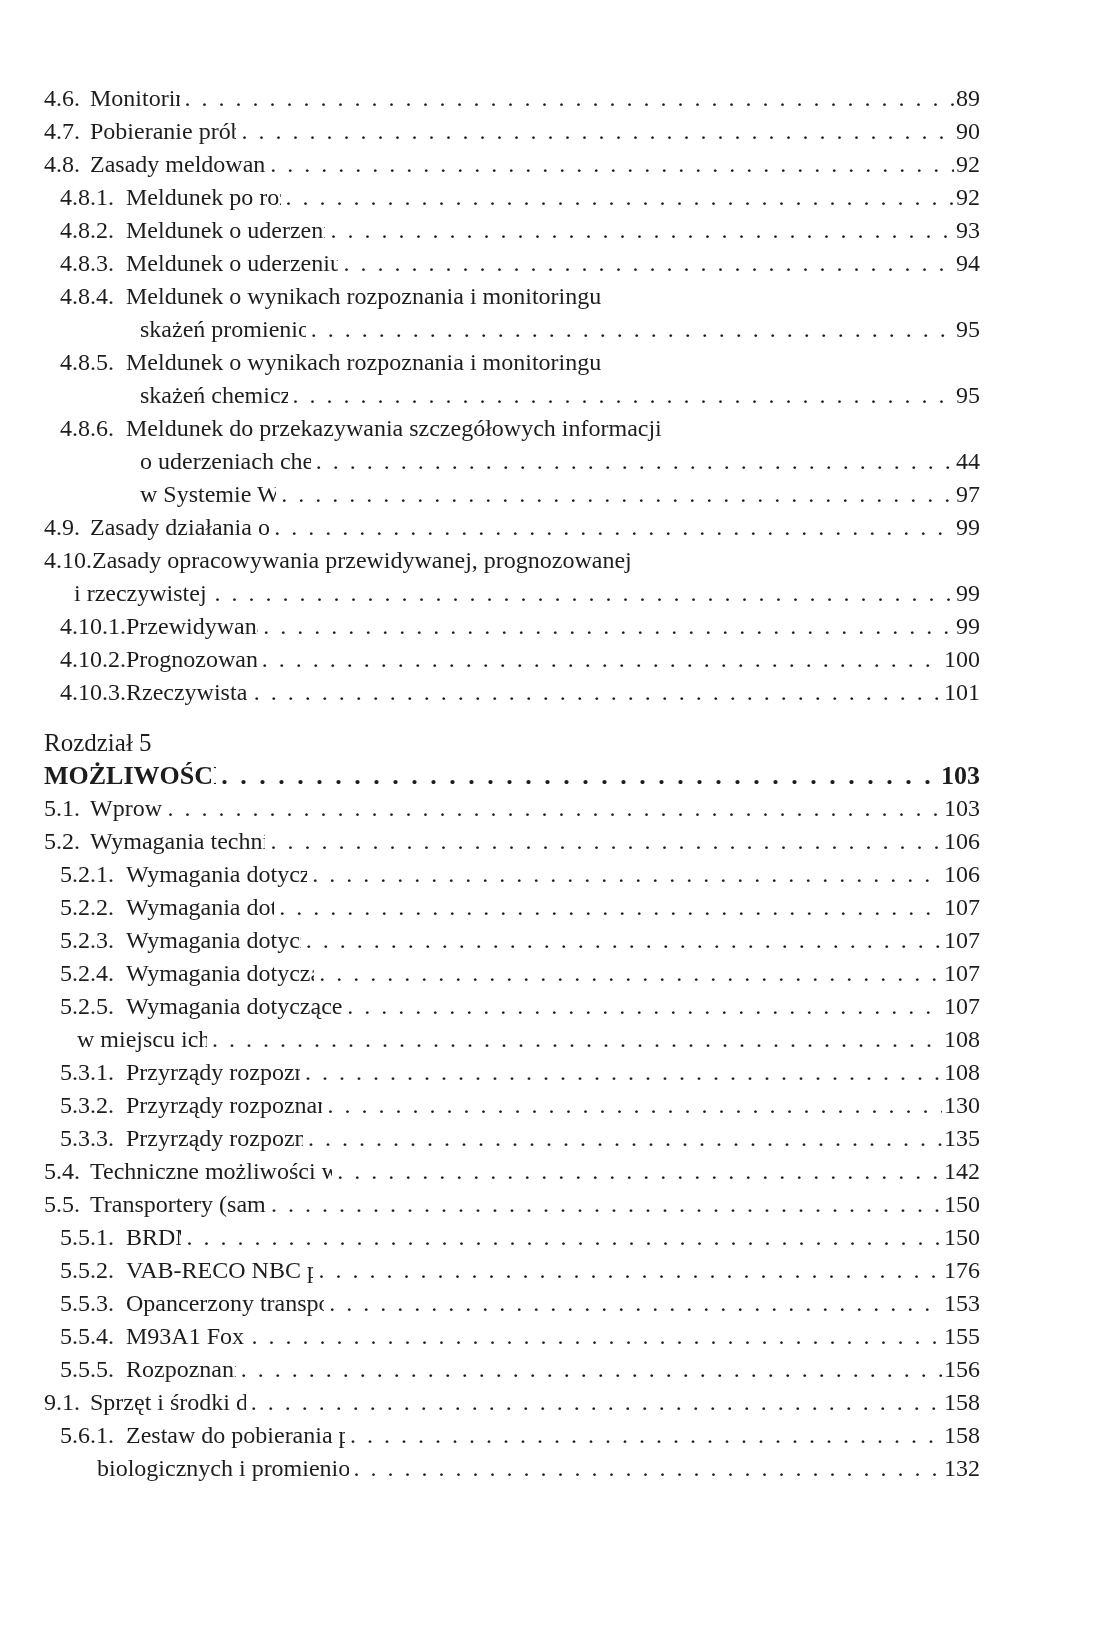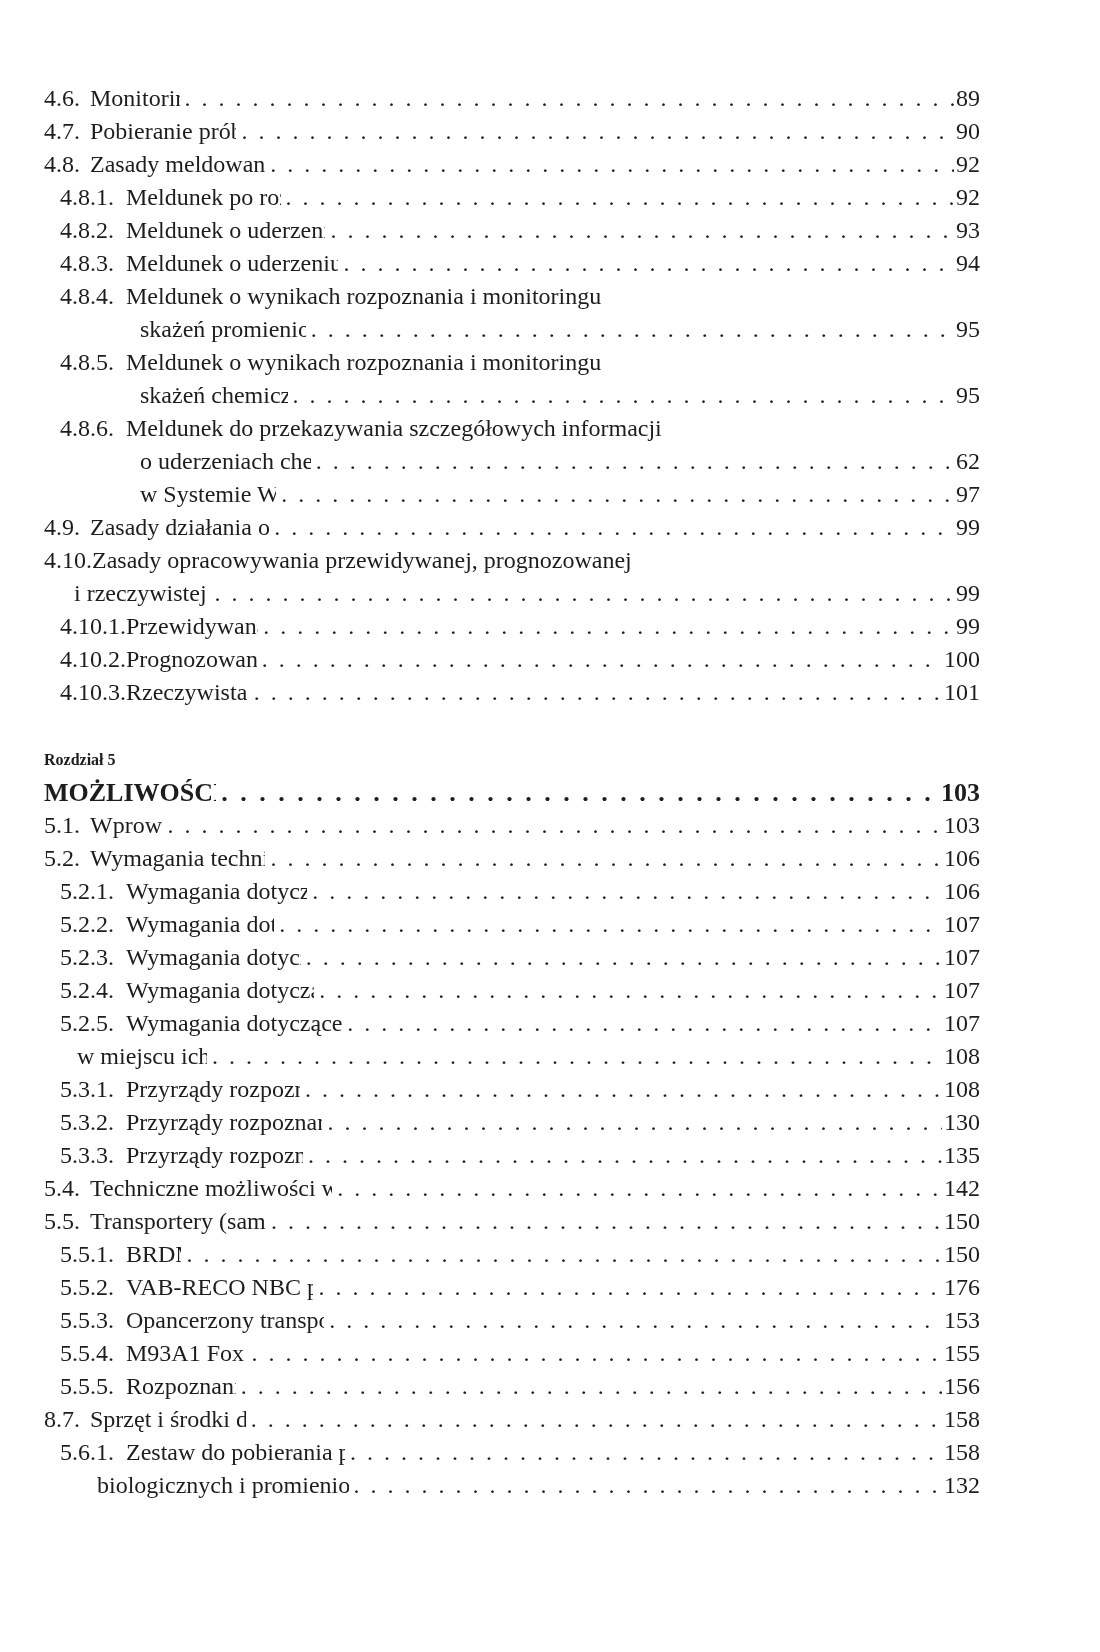--- a/index.html
+++ b/index.html
@@ -40,23 +40,23 @@
   }
   .leader::after {
     content: ". . . . . . . . . . . . . . . . . . . . . . . . . . . . . . . . . . . . . . . . . . . . . . . . . . . . . . . . . . . . . . . . . . . . . . . . . . . . . . . . . . . . . . . . . . . .";
     word-spacing: 5px;
   }
   .pg { flex: 0 0 auto; margin-left: 2px; text-align: right; }
   .bold-row { font-weight: bold; font-size: 26px; }
   .bold-row .leader::after { word-spacing: 6px; }
   .bold-row .pg { margin-left: 10px; }
   .chapter-label {
-    font-weight: bold;
-    font-size: 16px;
-    margin-top: 34px;
+    font-weight: normal;
+    font-size: 25px;
+    margin-top: 17px;
   }
   .wrap-row { }
 </style>
 </head>
 <body>
 
 <div class="page">
   <div class="toc">
       <div class="row lvl1">
         <span class="num">4.6.</span>
@@ -112,21 +112,21 @@
         <span class="leader"></span>
         <span class="pg">95</span>
       </div>
       <div class="row lvl2">
         <span class="num">4.8.6.</span>
         <span class="txt">Meldunek do przekazywania szczegółowych informacji</span>
       </div>
       <div class="row wrap-row" style="padding-left: 96px;">
         <span class="txt">o uderzeniach chemicznych NBC 6 CHEM</span>
         <span class="leader"></span>
-        <span class="pg">62</span>
+        <span class="pg">44</span>
       </div>
       <div class="row wrap-row" style="padding-left: 96px;">
         <span class="txt">w Systemie Wykrywania Skażeń</span>
         <span class="leader"></span>
         <span class="pg">97</span>
       </div>
       <div class="row lvl1">
         <span class="num">4.9.</span>
         <span class="txt">Zasady działania ośrodków analizy skażeń</span>
         <span class="leader"></span>
@@ -268,21 +268,21 @@
         <span class="leader"></span>
         <span class="pg">155</span>
       </div>
       <div class="row lvl2">
         <span class="num">5.5.5.</span>
         <span class="txt">Rozpoznanie biologiczne</span>
         <span class="leader"></span>
         <span class="pg">156</span>
       </div>
       <div class="row lvl1">
-        <span class="num">8.7.</span>
+        <span class="num">9.1.</span>
         <span class="txt">Sprzęt i środki do pobierania próbek</span>
         <span class="leader"></span>
         <span class="pg">158</span>
       </div>
       <div class="row lvl2">
         <span class="num">5.6.1.</span>
         <span class="txt">Zestaw do pobierania próbek skażonych materiałów KPO-1</span>
         <span class="leader"></span>
         <span class="pg">158</span>
       </div>

